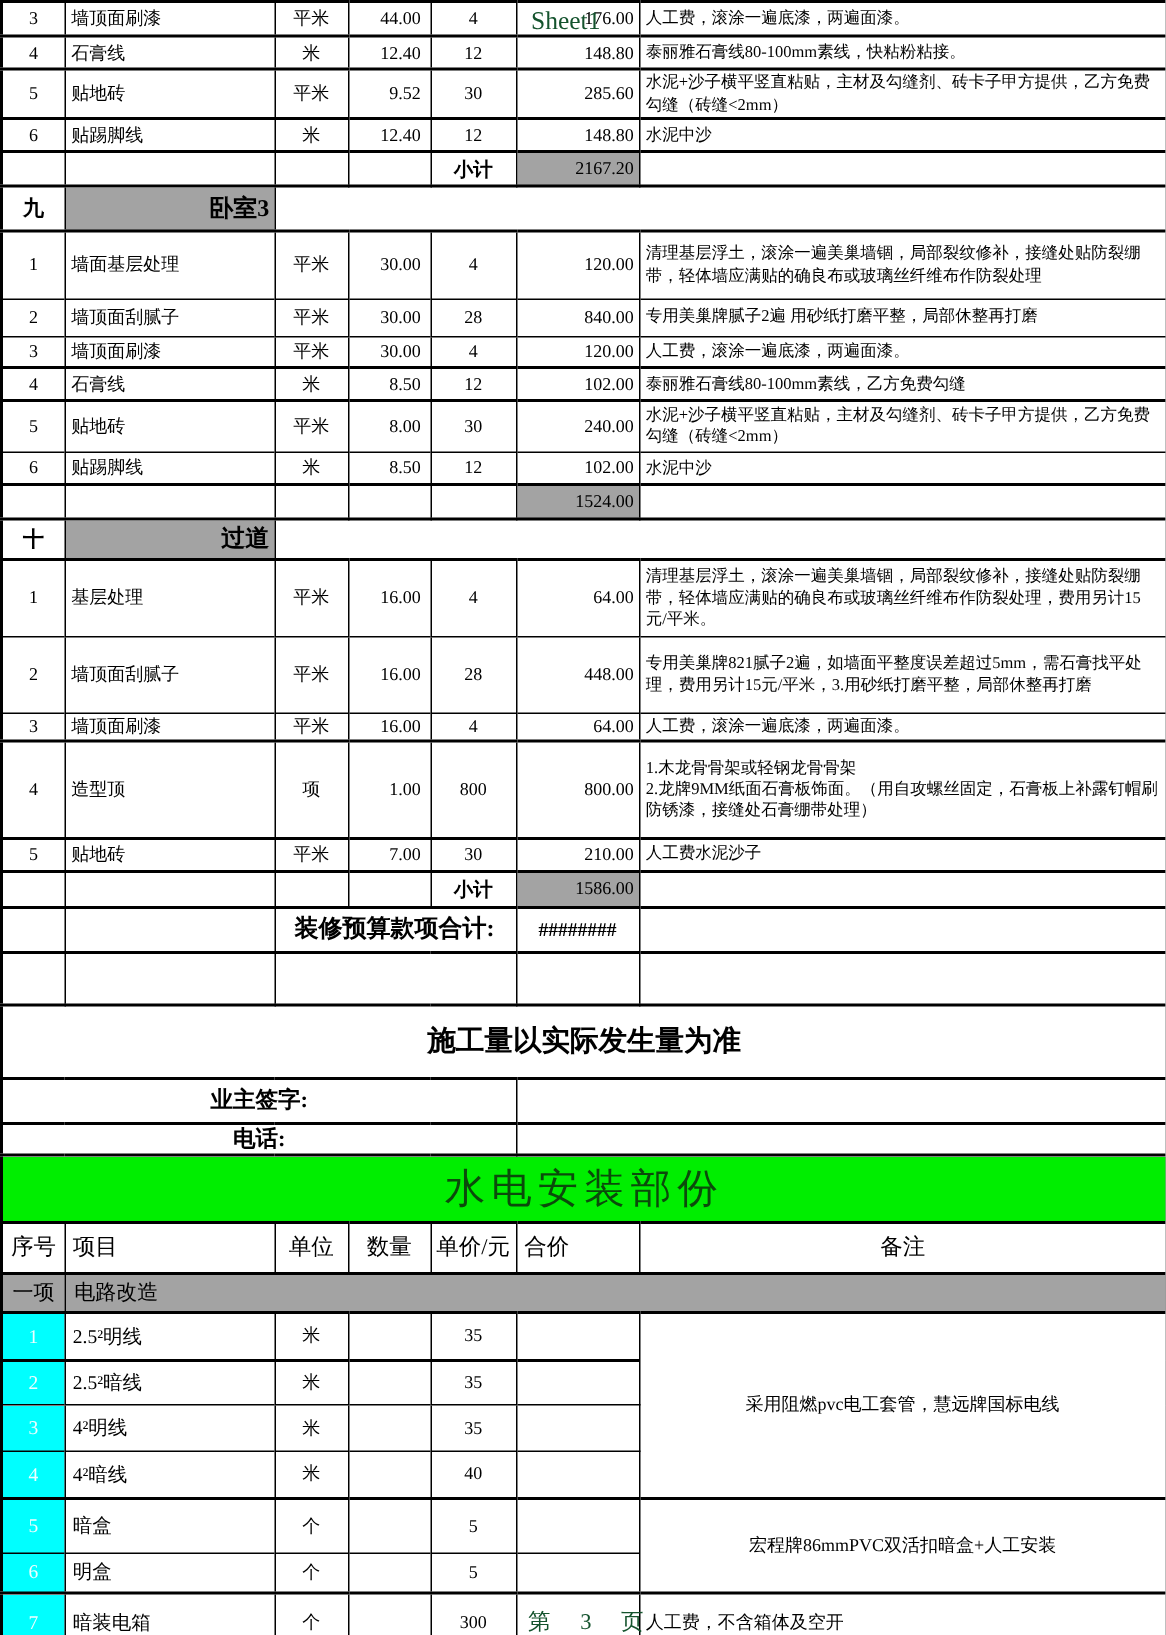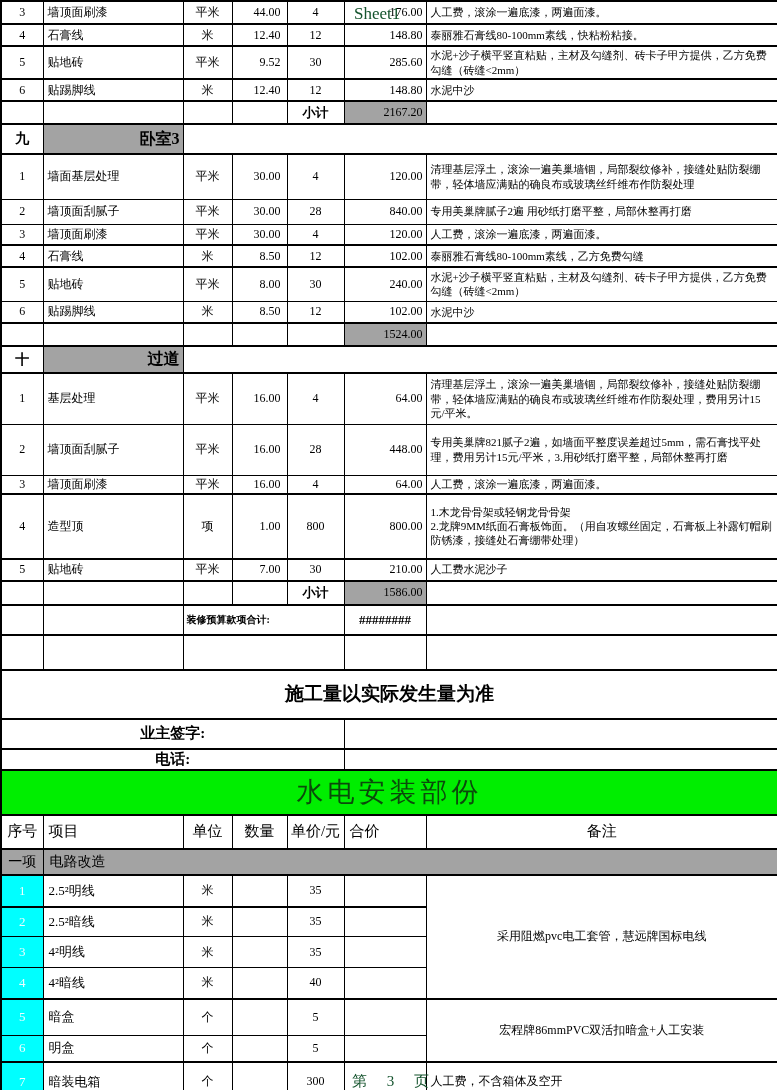--- a/index.html
+++ b/index.html
@@ -19,21 +19,21 @@
   .qty{text-align:right;padding-right:6px;}
   .price{text-align:center;}
   .tot{text-align:right;padding-right:3px;}
   .note{font-size:11px;line-height:1.3;text-align:left;padding:0 4px;}
   .pre{white-space:pre-line;}
   .yel{background:#a3a3a3;}
   .cyan{background:#00ffff;color:#edfdff;text-align:center;font-size:13px;}
   .sec-no{font-weight:bold;font-size:14px;text-align:center;}
   .sec-title{font-weight:bold;font-size:16px;text-align:right;padding-left:6px;}
   .subl{font-weight:bold;text-align:center;font-size:13px;}
-  .grand-label{font-weight:bold;text-align:left;font-size:10px;padding-right:4px;}
+  .grand-label{font-weight:bold;text-align:center;font-size:16px;padding-right:4px;}
   .grand-val{font-weight:bold;text-align:center;font-size:13px;}
   .notice{font-weight:bold;text-align:center;font-size:19px;}
   .signl{font-weight:bold;text-align:center;font-size:15px;}
   .banner{background:#00ee00;text-align:center;font-size:27px;color:#0b4a0b;letter-spacing:4px;}
   .h-left{text-align:left;padding-left:5px;font-size:15px;}
   .h-center{text-align:center;font-size:15px;}
   .group-no{text-align:center;font-size:14px;}
   .group-title{text-align:left;font-size:14px;padding-left:6px;}
   .eitem{font-size:13px;text-align:left;padding-left:5px;}
   .enote{text-align:center;font-size:12px;margin-top:17px;}

